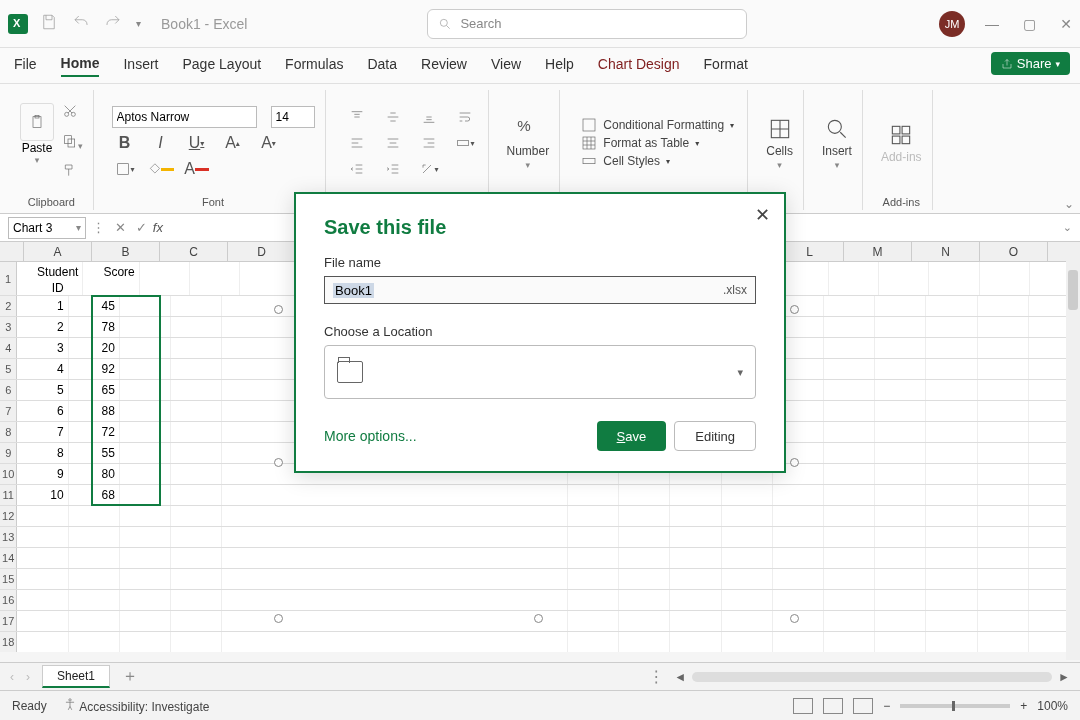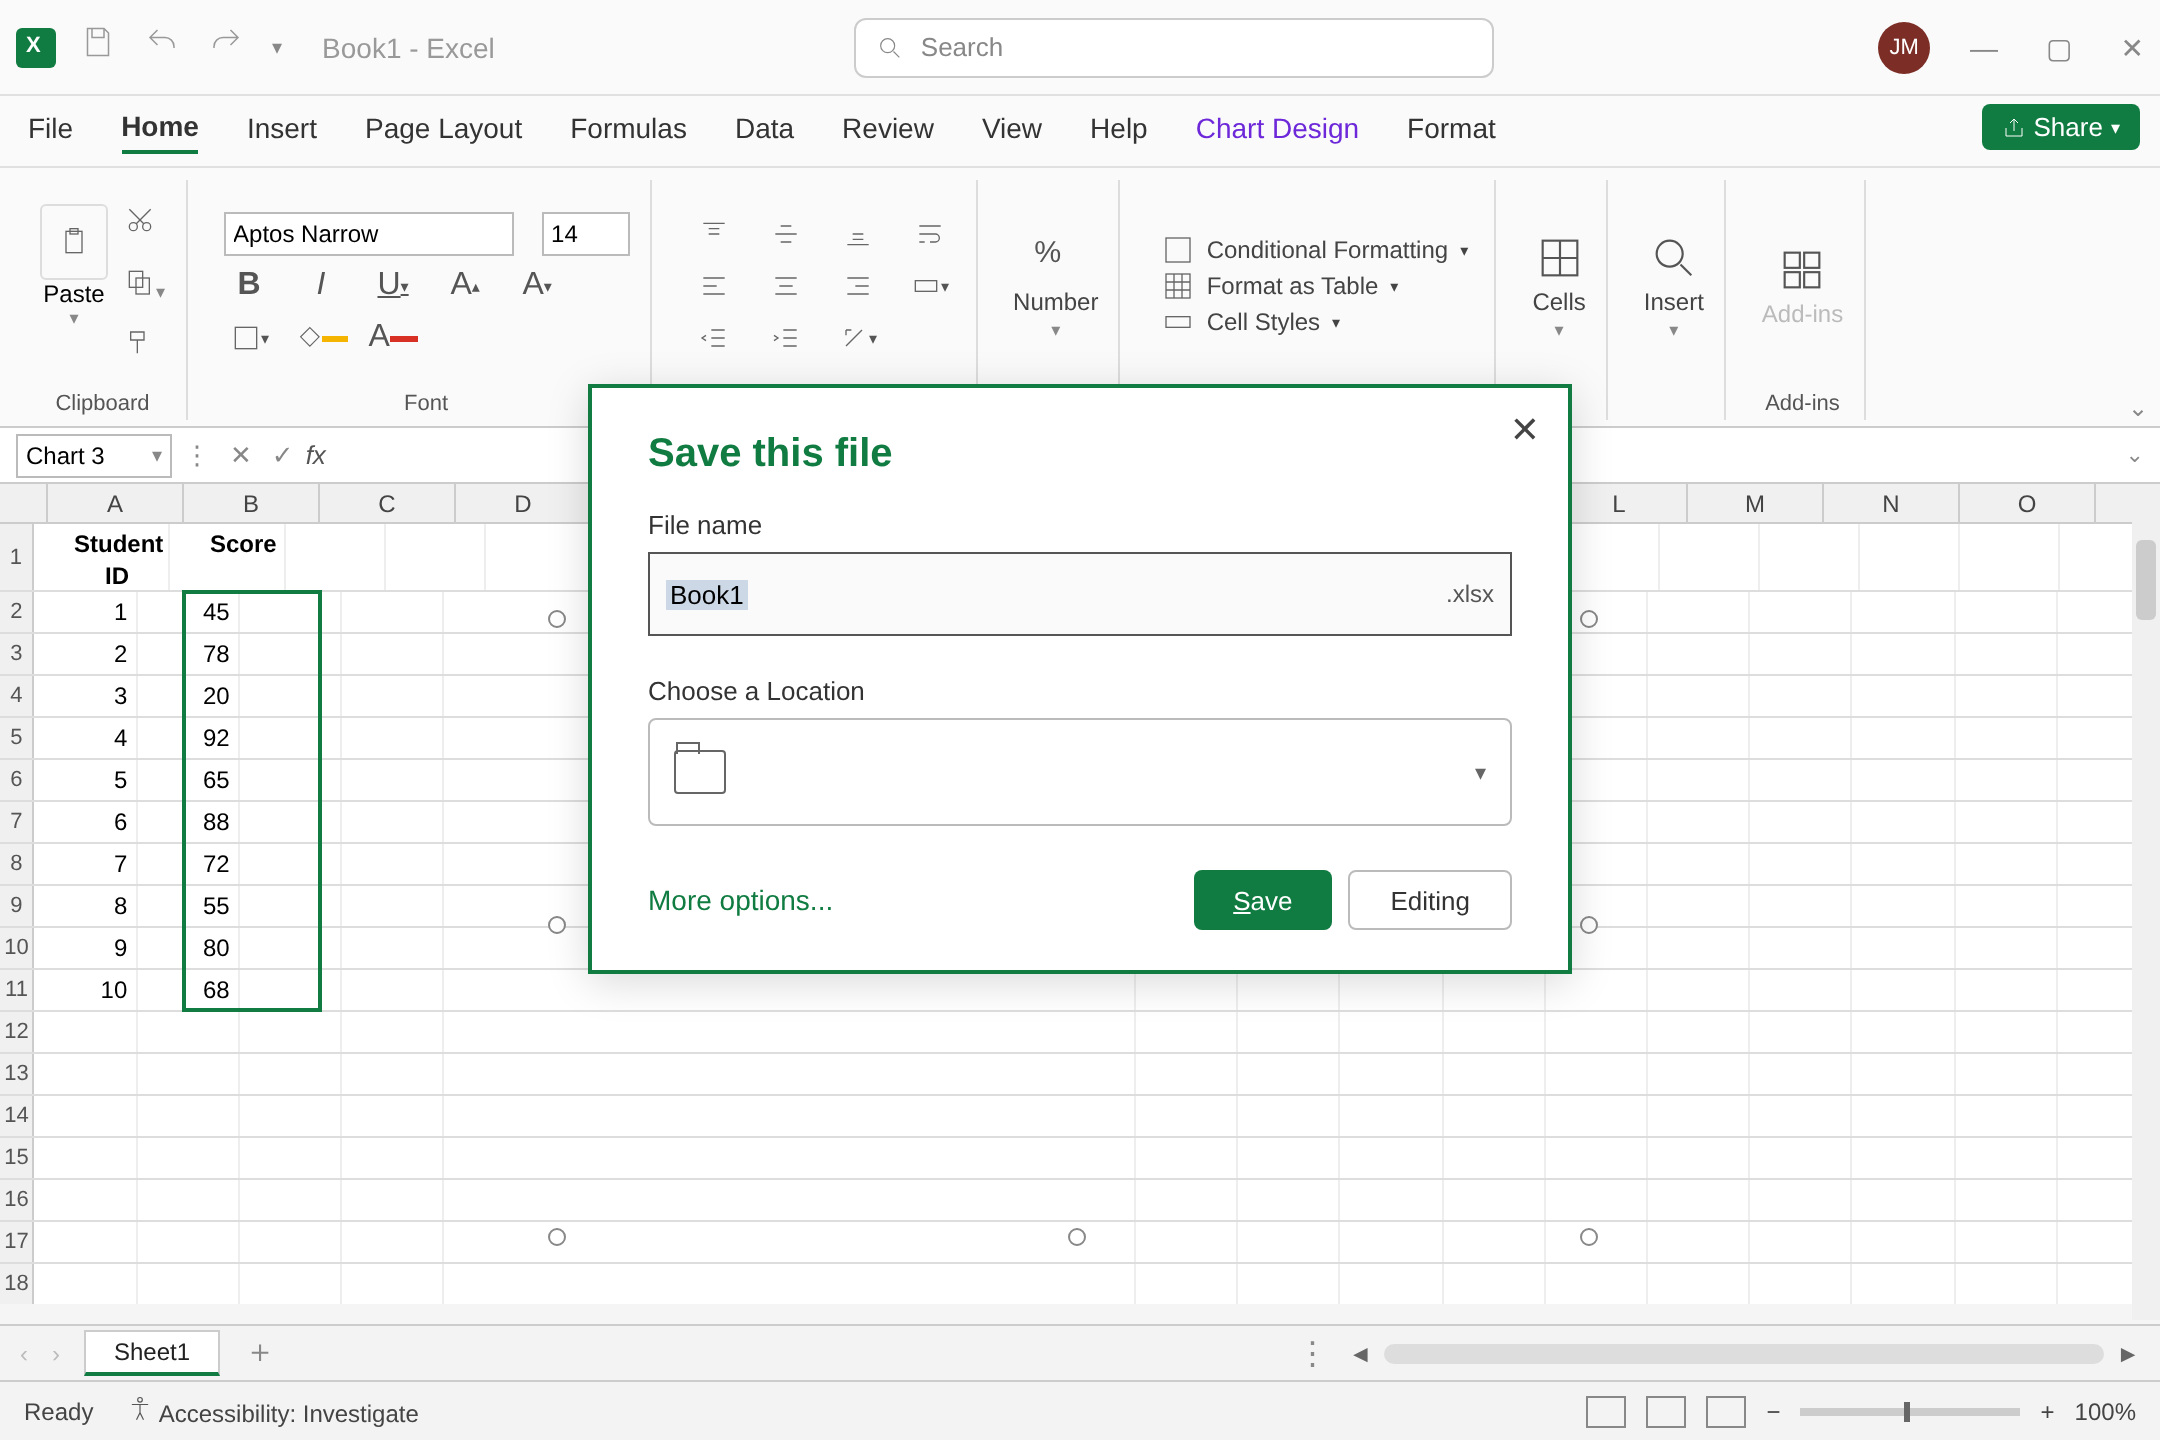--- a/index.html
+++ b/index.html
@@ -16,21 +16,21 @@
 .search-box svg { width: 14px; height: 14px; stroke: #888; fill: none; margin-right: 8px; }
 .titlebar-right { margin-left: auto; display: flex; align-items: center; gap: 20px; }
 .avatar { width: 26px; height: 26px; border-radius: 50%; background: #7b2d26; color: #fff; font-size: 11px; display: flex; align-items: center; justify-content: center; }
 .win-controls { display: flex; gap: 24px; color: #888; font-size: 14px; }
 .win-controls span { cursor: default; }
 
 
 .menubar { height: 36px; background: #fafafa; display: flex; align-items: center; padding: 0 14px; gap: 24px; font-size: 14px; border-bottom: 1px solid #e0e0e0; position: relative; }
 .menubar .tab { color: #333; cursor: default; padding-bottom: 4px; }
 .menubar .tab.active { font-weight: 600; border-bottom: 2px solid #107c41; }
-.menubar .tab.chart { color: #6d28d9; }
+.menubar .tab.chart { color: #7f1d1d; }
 .share-btn { position: absolute; right: 10px; top: 4px; background: #107c41; color: #fff; font-size: 13px; padding: 4px 10px; border-radius: 4px; display: flex; align-items: center; gap: 4px; margin-left: 17px; }
 
 
 .ribbon { height: 130px; background: #fafafa; display: flex; border-bottom: 1px solid #ccc; padding: 6px 10px 0 10px; gap: 8px; position: relative; }
 .rgroup { display: flex; flex-direction: column; align-items: center; border-right: 1px solid #ddd; padding: 0 10px; height: 120px; }
 .rgroup:last-child { border-right: none; }
 .rgroup .body { flex: 1; display: flex; flex-direction: column; justify-content: center; align-items: center; }
 .rgroup .label { font-size: 11px; color: #555; margin-top: auto; padding-bottom: 2px; }
 .iconbtn { width: 26px; height: 22px; display: inline-flex; align-items: center; justify-content: center; color: #555; }
 .iconrow { display: flex; gap: 10px; margin: 2px 0; align-items: center; }
@@ -54,35 +54,35 @@
 
 
 .gridwrap { position: relative; height: 410px; background: #fff; overflow: hidden; }
 .colheaders { display: flex; height: 20px; background: #f0f0f0; border-bottom: 1px solid #ccc; }
 .corner { width: 24px; border-right: 1px solid #ccc; background: #f0f0f0; }
 .ch { width: 68px; text-align: center; font-size: 12px; color: #444; border-right: 1px solid #ccc; line-height: 20px; }
 .rows { position: relative; }
 .row { display: flex; height: 21px; border-bottom: 1px solid #ddd; }
 .rh { width: 24px; background: #f0f0f0; border-right: 1px solid #ccc; text-align: center; font-size: 11px; color: #555; line-height: 21px; }
 .cell { width: 68px; border-right: 1px solid #eee; font-size: 12px; padding: 0 4px; line-height: 21px; text-align: right; }
-.cell.hdr { font-weight: bold; text-align: center; padding-left: 20px; }
+.cell.hdr { font-weight: normal; text-align: center; padding-left: 20px; }
 .row.first { height: 34px; }
 .row.first .rh { line-height: 34px; }
 .row.first .cell { line-height: 16px; padding-top: 2px; }
 .sel-outline { position: absolute; border: 2px solid #107c41; pointer-events: none; }
 
 
 .chart-handle { position: absolute; width: 9px; height: 9px; background: #fff; border: 1.5px solid #888; border-radius: 50%; }
 
 
 .dialog { position: absolute; left: 294px; top: 192px; width: 492px; background: #fff; border: 2px solid #107c41; box-shadow: 0 4px 20px rgba(0,0,0,0.15); padding: 22px 28px 20px 28px; }
 .dialog .close { position: absolute; right: 14px; top: 10px; font-size: 18px; color: #444; cursor: default; }
 .dialog h2 { color: #107c41; font-size: 20px; font-weight: 600; margin-bottom: 16px; }
 .dialog .lbl { font-size: 13px; color: #333; margin-bottom: 6px; }
-.fname-box { border: 1px solid #555; height: 42px; display: flex; align-items: center; padding: 4px 8px; background: #fafafa; margin-bottom: 20px; }
+.fname-box { border: 1px solid #555; height: 28px; display: flex; align-items: center; padding: 4px 8px; background: #fafafa; margin-bottom: 20px; }
 .fname-box .val { background: #cdd8e6; padding: 0 2px; font-size: 13px; }
 .fname-box .ext { margin-left: auto; font-size: 12px; color: #555; }
 .loc-box { border: 1px solid #bbb; border-radius: 4px; height: 54px; display: flex; align-items: center; padding: 0 12px; gap: 14px; margin-bottom: 22px; }
 .loc-box .folder { width: 26px; height: 22px; border: 1.5px solid #666; border-radius: 2px; position: relative; }
 .loc-box .folder::before { content: ""; position: absolute; top: -5px; left: 0; width: 10px; height: 5px; border: 1.5px solid #666; border-bottom: none; }
 .loc-box .txt .t1 { font-size: 14px; }
 .loc-box .txt .t2 { font-size: 12px; color: #555; }
 .loc-box .dd { margin-left: auto; color: #666; font-size: 11px; }
 .dialog-actions { display: flex; align-items: center; }
 .more-opt { color: #107c41; font-size: 14px; }

